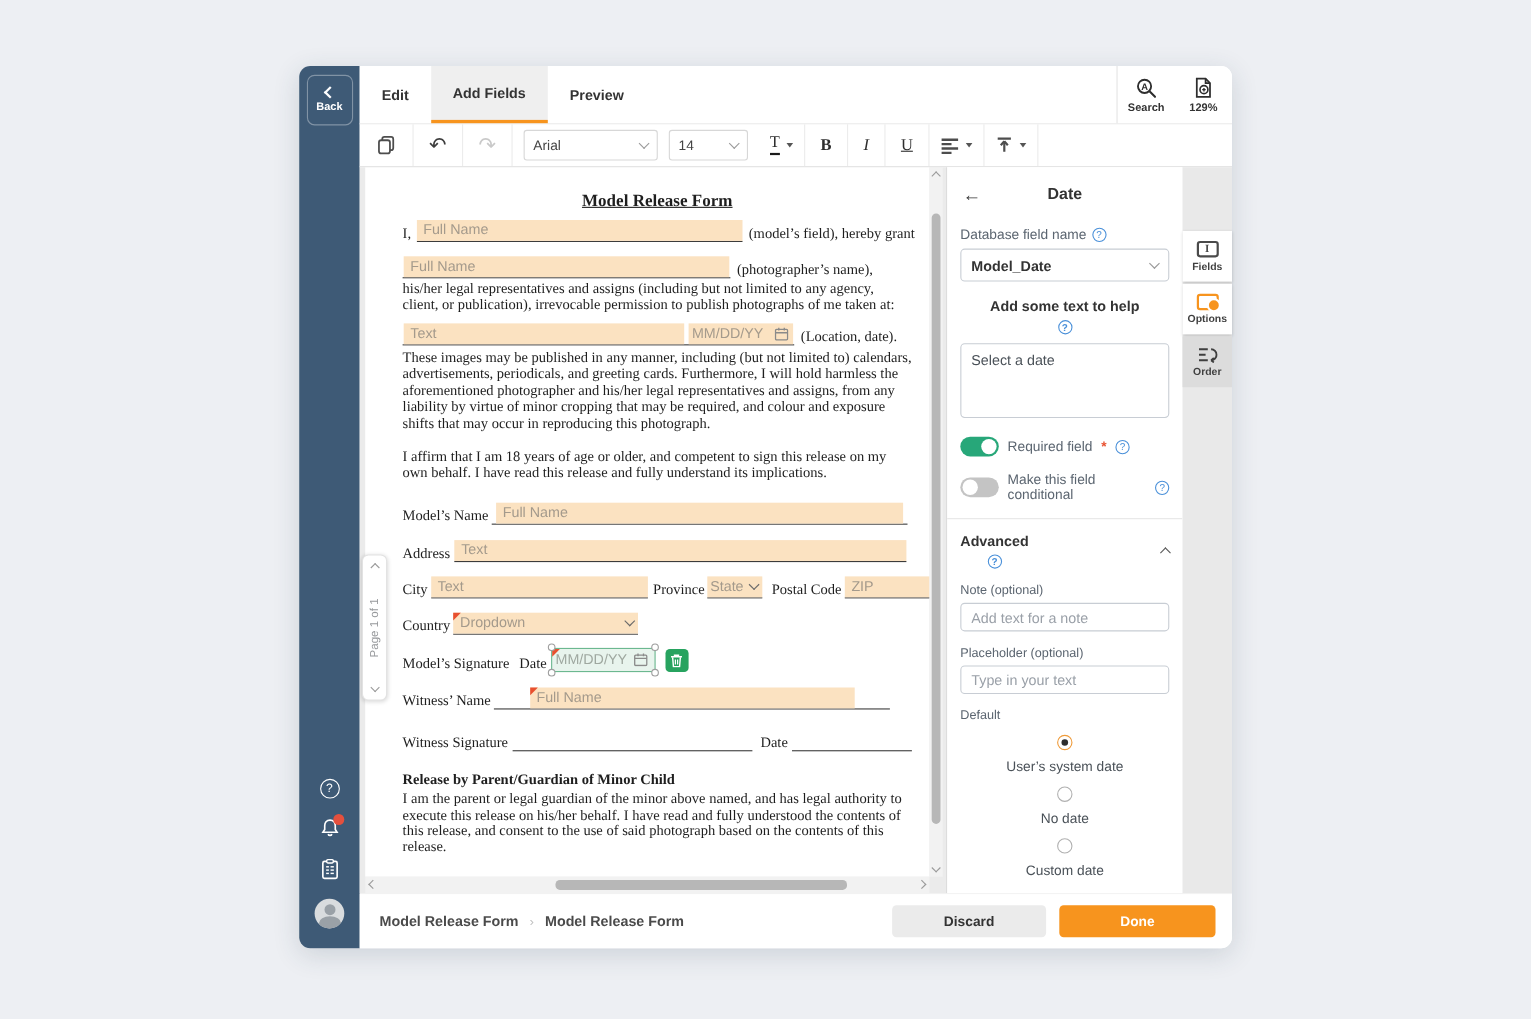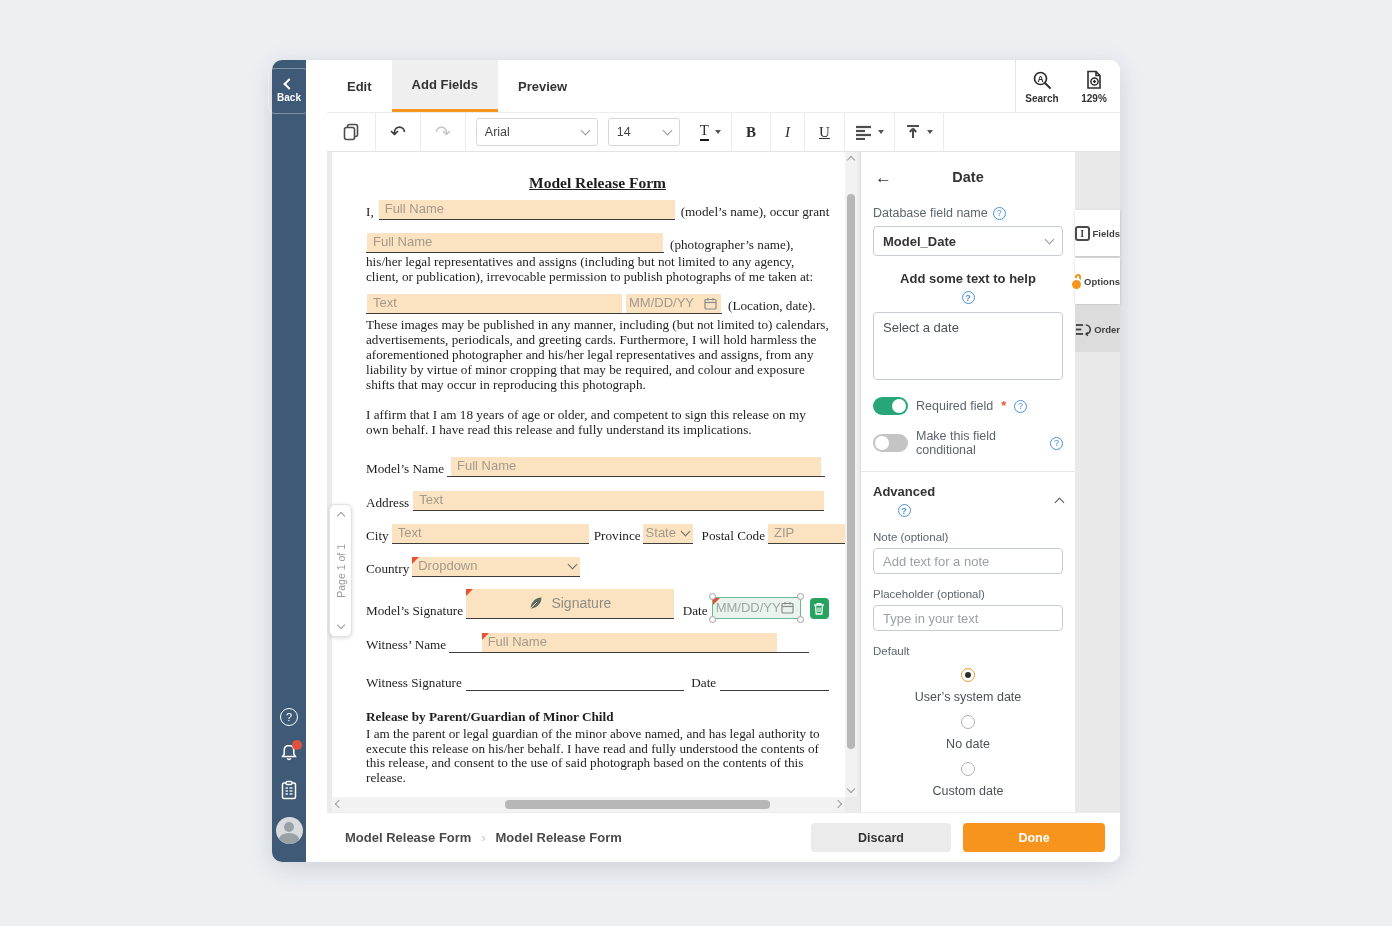--- a/index.html
+++ b/index.html
@@ -3,21 +3,21 @@
 <meta charset="utf-8">
 <style>
   * { box-sizing: border-box; margin: 0; padding: 0; }
   html,body { width:1392px; height:926px; }
   body { background:#edeff3; font-family:"Liberation Sans",sans-serif; position:relative; overflow:hidden; }
 
   .app { position:absolute; left:272px; top:60px; width:848px; height:802px; background:#fff;
          border-radius:10px; box-shadow:0 6px 24px rgba(40,60,80,.16); }
 
   
-  .sidebar { position:absolute; left:0; top:0; width:34px; height:802px; background:#3e5a76;
+  .sidebar { position:absolute; left:0; top:0; width:55px; height:802px; background:#3e5a76;
              border-radius:10px 0 0 10px; display:flex; flex-direction:column; align-items:center; }
   .back-btn { margin-top:8px; width:42px; height:46px; border:1px solid rgba(255,255,255,.35); border-radius:7px;
               display:flex; flex-direction:column; align-items:center; justify-content:center; gap:4px; cursor:pointer; }
   .chv-left { width:8px; height:8px; border-left:2px solid #fff; border-bottom:2px solid #fff; transform:rotate(45deg); }
   .back-label { color:#fff; font-size:10px; font-weight:bold; }
   .side-bottom { margin-top:auto; display:flex; flex-direction:column; align-items:center; gap:17px; padding-bottom:18px; }
   .help-circle { width:18px; height:18px; border:1.6px solid #fff; border-radius:50%; color:#fff; font-size:11px;
                  display:flex; align-items:center; justify-content:center; }
   .help-circle::after { content:"?"; }
   .bell-wrap { position:relative; width:20px; height:20px; }
@@ -123,21 +123,21 @@
   .radio.sel::after { content:""; position:absolute; left:2.6px; top:2.6px; width:6px; height:6px; border-radius:50%; background:#2d2d2d; }
   .spin-box { margin-top:6px; height:28px; border:1px solid #c8cdd4; border-radius:4px; display:flex; align-items:center;
               justify-content:space-between; padding:0 9px; }
   .spin-box input { border:none; outline:none; width:80px; font-size:13px; color:#333; font-family:"Liberation Sans",sans-serif; }
   .spin-arrows { display:flex; flex-direction:column; gap:1px; align-items:center; cursor:pointer; }
   .sa-up { width:5px;height:5px;border-right:1.3px solid #555;border-bottom:1.3px solid #555;transform:rotate(-135deg); }
   .sa-dn { width:5px;height:5px;border-right:1.3px solid #555;border-bottom:1.3px solid #555;transform:rotate(45deg); }
 
   
   .strip { position:absolute; left:803px; top:92px; width:45px; height:660px; background:#e9e9e9; }
-  .strip-card { position:absolute; left:0; width:45px; height:46px; display:flex; align-items:center;
+  .strip-card { position:absolute; left:0; width:45px; height:46px; display:flex; flex-direction:column; align-items:center;
                 justify-content:center; gap:3px; font-size:9.5px; font-weight:bold; color:#3f3f3f; cursor:pointer; }
   .strip-card.white { background:#fff; box-shadow:0 1px 3px rgba(0,0,0,.18); }
   .strip-card.gray { background:#dcdcdc; }
   .fields-box { width:20px; height:15px; border:2px solid #4a4a4a; border-radius:3px; font-family:"Liberation Serif",serif;
                 font-size:10px; font-weight:bold; color:#4a4a4a; display:flex; align-items:center; justify-content:center; }
   .fields-box::after { content:"I"; }
   .options-box { width:20px; height:15px; border:2px solid #f7941e; border-radius:3px; position:relative; }
   .options-box::after { content:""; position:absolute; right:-4px; bottom:-4px; width:9px; height:9px; background:#f7941e;
                         border:2px solid #e9e9e9; border-radius:50%; }
   .strip-card.white .options-box::after { border-color:#fff; }
@@ -278,21 +278,21 @@
     <div class="page">
       <div class="doc-title">Model Release Form</div>
 
       <div class="dline" style="margin-top:9px;">
         <span class="dtext">I,</span>
         <span class="lineseg" style="width:298px; margin:0 6px 0 5px;">
           <span class="ffield" style="width:296px;">
             <span class="ph">Full Name</span>
           </span>
         </span>
-        <span class="dtext">(model’s name), occur grant</span>
+        <span class="dtext">(model’s field), hereby grant</span>
       </div>
 
       <div class="dline" style="margin-top:13px;">
         <span class="lineseg" style="width:298px; margin-right:6px;">
           <span class="ffield" style="width:296px;">
             <span class="ph">Full Name</span>
           </span>
         </span>
         <span class="dtext">(photographer’s name),</span>
       </div>
@@ -366,30 +366,20 @@
           <span class="ffield" style="width:168px;">
             <i class="flag"></i>
             <span class="ph">Dropdown</span>
             <span class="chv-down f-chv" style="border-color:#6a6a6a;"></span>
           </span>
         </span>
       </div>
 
       <div class="dline" style="margin-top:12px;">
         <span class="dtext">Model’s Signature</span>
-        <span class="lineseg" style="width:225px; margin-left:3px;">
-          <span class="ffield sig-field">
-            <i class="flag"></i>
-            <svg width="16" height="16" viewBox="0 0 16 16">
-              <path d="M2.5 13.5 C3 7 7.5 2.5 13.5 2.5 C13.5 8.5 9 13 2.5 13.5 Z" fill="#5d6b5e"></path>
-              <line x1="2.5" y1="13.5" x2="9" y2="7" stroke="#fbe2c1" stroke-width="1"></line>
-            </svg>
-            <span class="ph" style="flex:none;">Signature</span>
-          </span>
-        </span>
         <span class="dtext" style="margin-left:9px;">Date</span>
         <span class="sel-date" style="margin-left:4px;">
           <i class="flag"></i>
           <span class="ph" style="flex:1;">MM/DD/YY</span>
           <svg class="cal-icon" width="13" height="13" viewBox="0 0 13 13">
             <rect x="1" y="2.5" width="11" height="9.5" rx="1" fill="none" stroke="#8a8a8a" stroke-width="1.2"></rect>
             <line x1="1" y1="5.5" x2="12" y2="5.5" stroke="#8a8a8a" stroke-width="1.2"></line>
             <line x1="4" y1="1" x2="4" y2="3.5" stroke="#8a8a8a" stroke-width="1.2"></line>
             <line x1="9" y1="1" x2="9" y2="3.5" stroke="#8a8a8a" stroke-width="1.2"></line>
           </svg>

